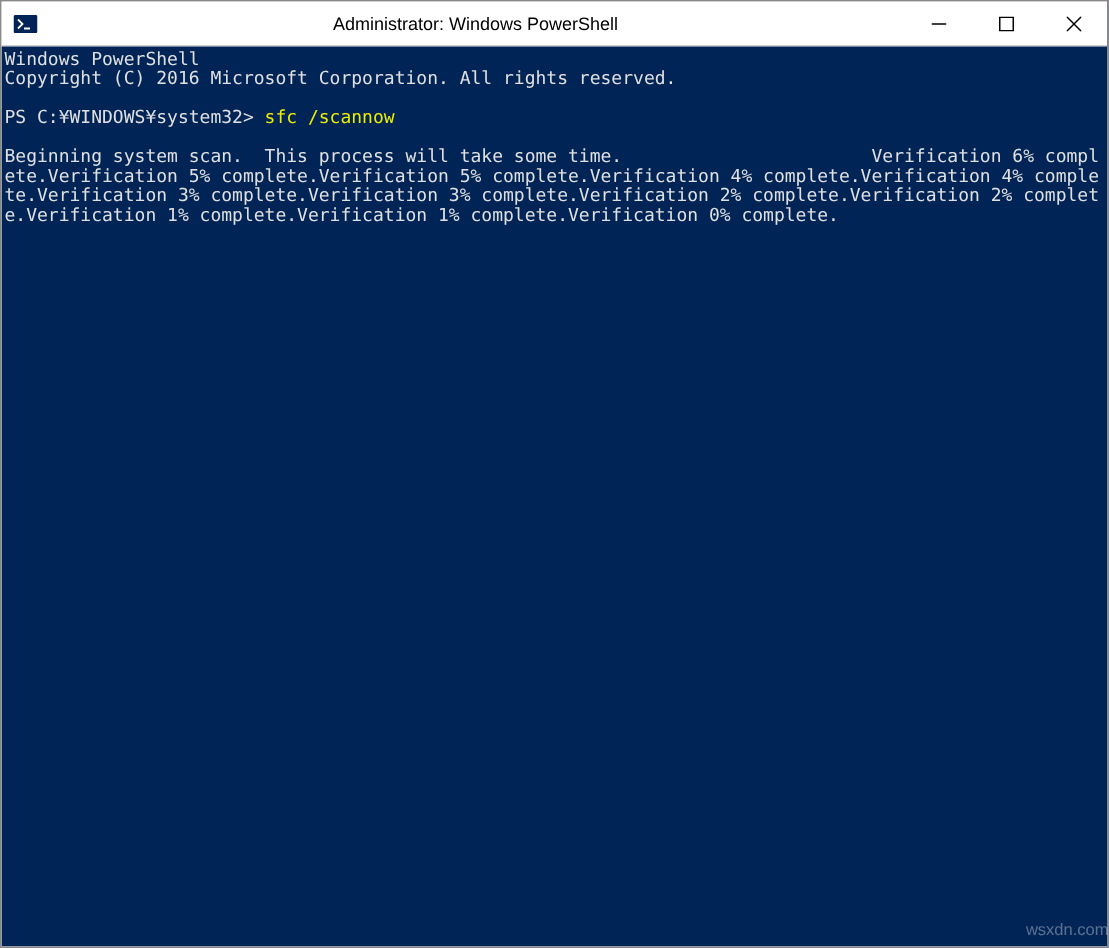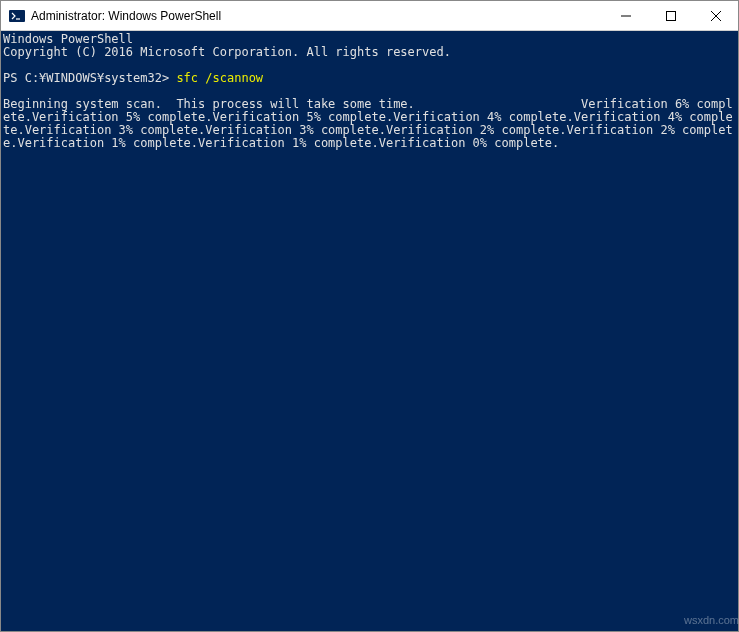--- a/index.html
+++ b/index.html
@@ -10,20 +10,21 @@
       height: 632px;
       overflow: hidden;
       border: 1px solid #888;
     }
     .titlebar {
       height: 30px;
       background: #fff;
       display: flex;
       align-items: center;
       border-bottom: 1px solid #d0d0d0;
+      text-align: center;
     }
     .titlebar-icon {
       width: 16px;
       height: 16px;
       margin: 0 6px 0 8px;
       flex-shrink: 0;
     }
     .titlebar-title {
       font-size: 12px;
       color: #000;

